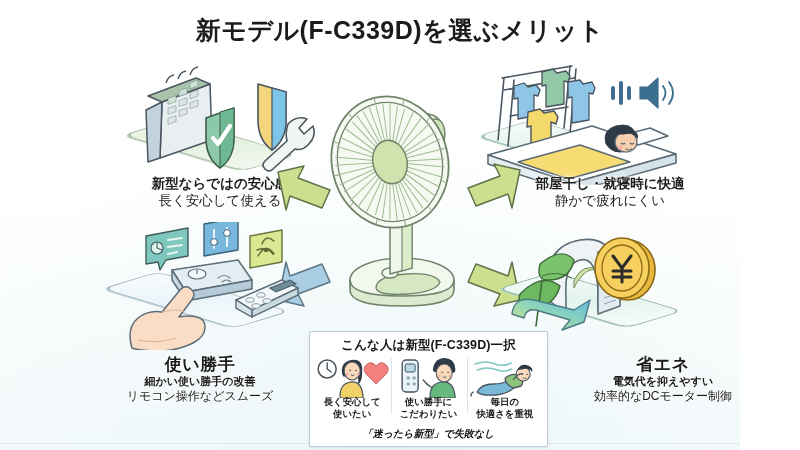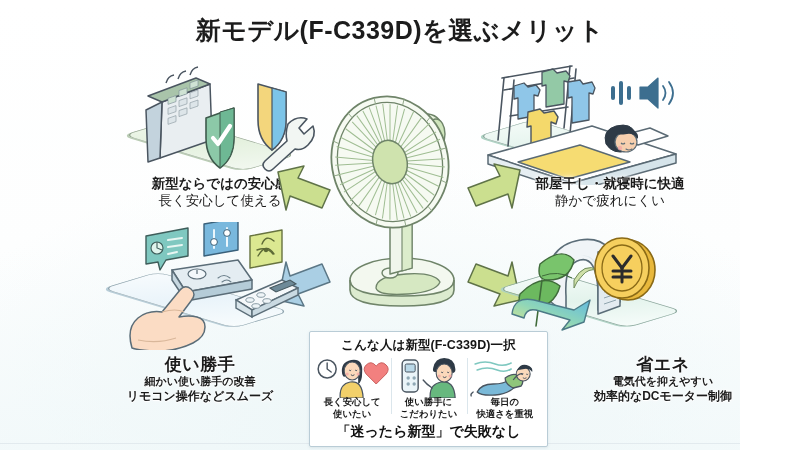--- a/index.html
+++ b/index.html
@@ -55,21 +55,21 @@
   .art{position:absolute;}
   .lbl{
     position:absolute;text-align:center;color:#1b1b1b;line-height:1.25;
     text-shadow:0 1px 0 #fff,0 0 3px #fff,0 0 6px #fff;
     white-space:nowrap;
   }
   .lbl .l1{font-size:13.5px;font-weight:bold;display:block;}
   .lbl .l2{font-size:13.5px;font-weight:normal;display:block;}
   .lbl .head{font-size:17px;font-weight:bold;display:block;letter-spacing:.5px;}
   .lbl .sub1{font-size:11px;font-weight:bold;display:block;}
-  .lbl .sub2{font-size:12px;font-weight:bold;display:block;}
+  .lbl .sub2{font-size:12px;font-weight:normal;display:block;}
   
   .arrow{position:absolute;}
   
   .card{
     position:absolute;left:281px;top:331px;width:237px;height:114px;
     background:#ffffff;border:1.6px solid #b9ccd6;border-radius:2px;
     box-shadow:0 1px 3px rgba(80,110,130,.13);
     z-index:40;
     margin-left:28px;
   }
@@ -85,21 +85,21 @@
   .card-col .cap{
     position:absolute;left:0;bottom:-1px;width:100%;text-align:center;
     font-size:9.4px;font-weight:bold;color:#171717;line-height:1.22;
   }
   .card-col .gfx{position:absolute;left:0;top:0;width:100%;height:42px;}
   .card-sep{
     position:absolute;top:26px;width:1px;height:56px;background:#dbe6ec;
   }
   .card-foot{
     position:absolute;left:0;bottom:5px;width:100%;text-align:center;
-    font-size:14px;font-weight:bold;color:#111;
+    font-size:10px;font-weight:bold;color:#111;font-style:italic;
   }
   .hairline{
     position:absolute;left:0;top:443px;width:800px;height:1px;
     background:#e2eaee;
   }
 </style>
 </head>
 <body>
 
 <div id="stage">

